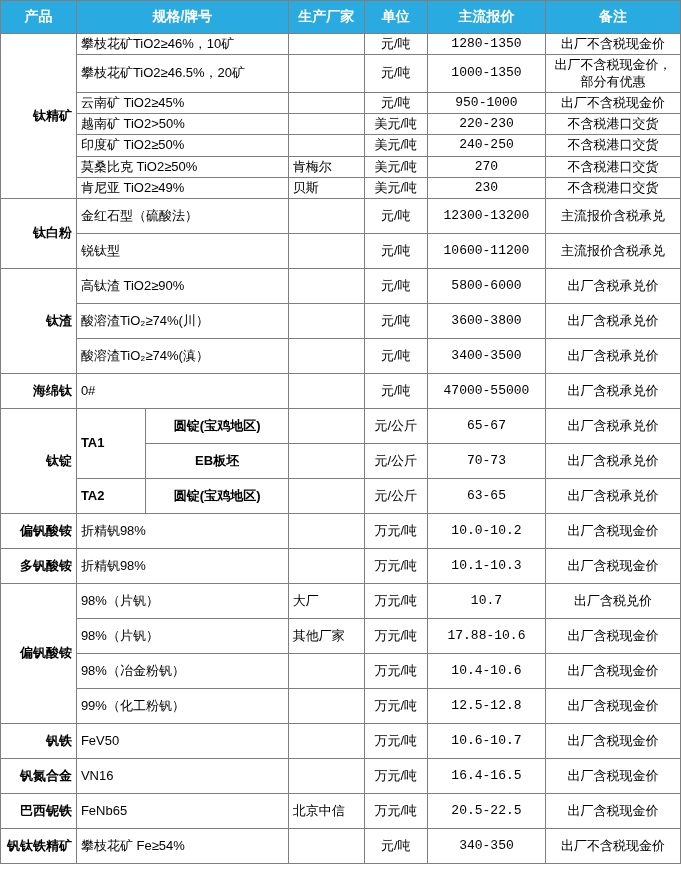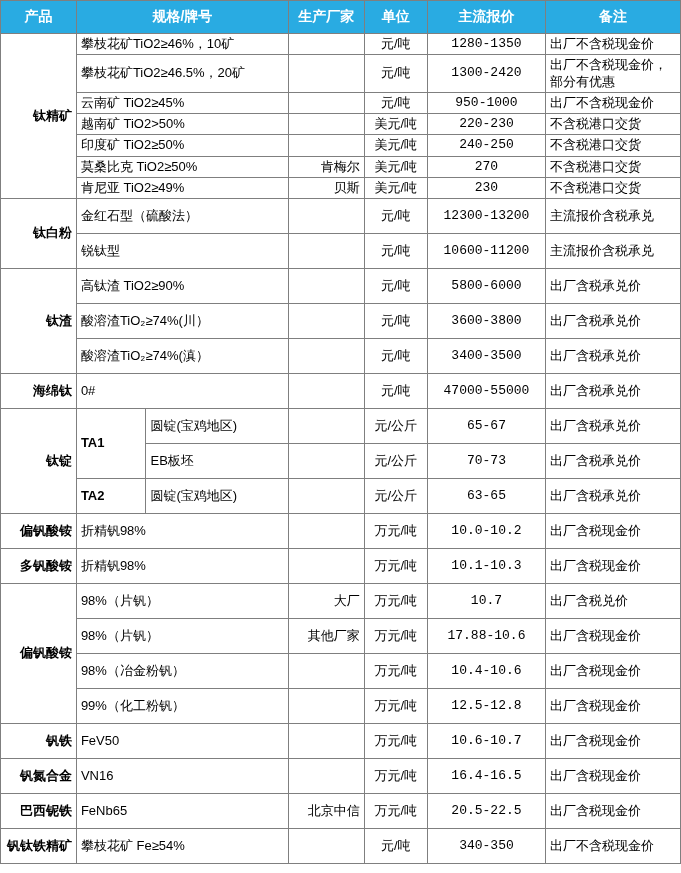--- a/index.html
+++ b/index.html
@@ -41,35 +41,36 @@
   td.c-spec {
     text-align: left;
     padding-left: 6px;
   }
   td.c-spec-sub {
     text-align: left;
     padding-left: 6px;
     font-weight: bold;
   }
   td.c-spec-sub2 {
+    text-align: center;
+    padding-left: 6px;
+    font-weight: bold;
+  }
+  td.c-maker {
     text-align: left;
-    padding-left: 6px;
-  }
-  td.c-maker {
-    text-align: right;
   }
   td.c-unit {
     text-align: center;
   }
   td.c-price {
     text-align: center;
     font-family: Liberation Mono, monospace;
   }
   td.c-note {
-    text-align: left;
+    text-align: center;
     font-size: 12.5px;
   }
   tr.row-tall td {
     height: 30px;
   }
   td.two-line {
     line-height: 1.35;
   }
 </style>
 </head>
@@ -102,21 +103,21 @@
       <td class="c-spec" colspan="2">攀枝花矿TiO2≥46%，10矿</td>
       <td class="c-maker"></td>
       <td class="c-unit">元/吨</td>
       <td class="c-price">1280-1350</td>
       <td class="c-note">出厂不含税现金价</td>
     </tr>
     <tr class="row-tall">
       <td class="c-spec two-line" colspan="2">攀枝花矿TiO2≥46.5%，20矿</td>
       <td class="c-maker"></td>
       <td class="c-unit">元/吨</td>
-      <td class="c-price">1300-2420</td>
+      <td class="c-price">1000-1350</td>
       <td class="c-note two-line">出厂不含税现金价，部分有优惠</td>
     </tr>
     <tr>
       <td class="c-spec" colspan="2">云南矿 TiO2≥45%</td>
       <td class="c-maker"></td>
       <td class="c-unit">元/吨</td>
       <td class="c-price">950-1000</td>
       <td class="c-note">出厂不含税现金价</td>
     </tr>
     <tr>

